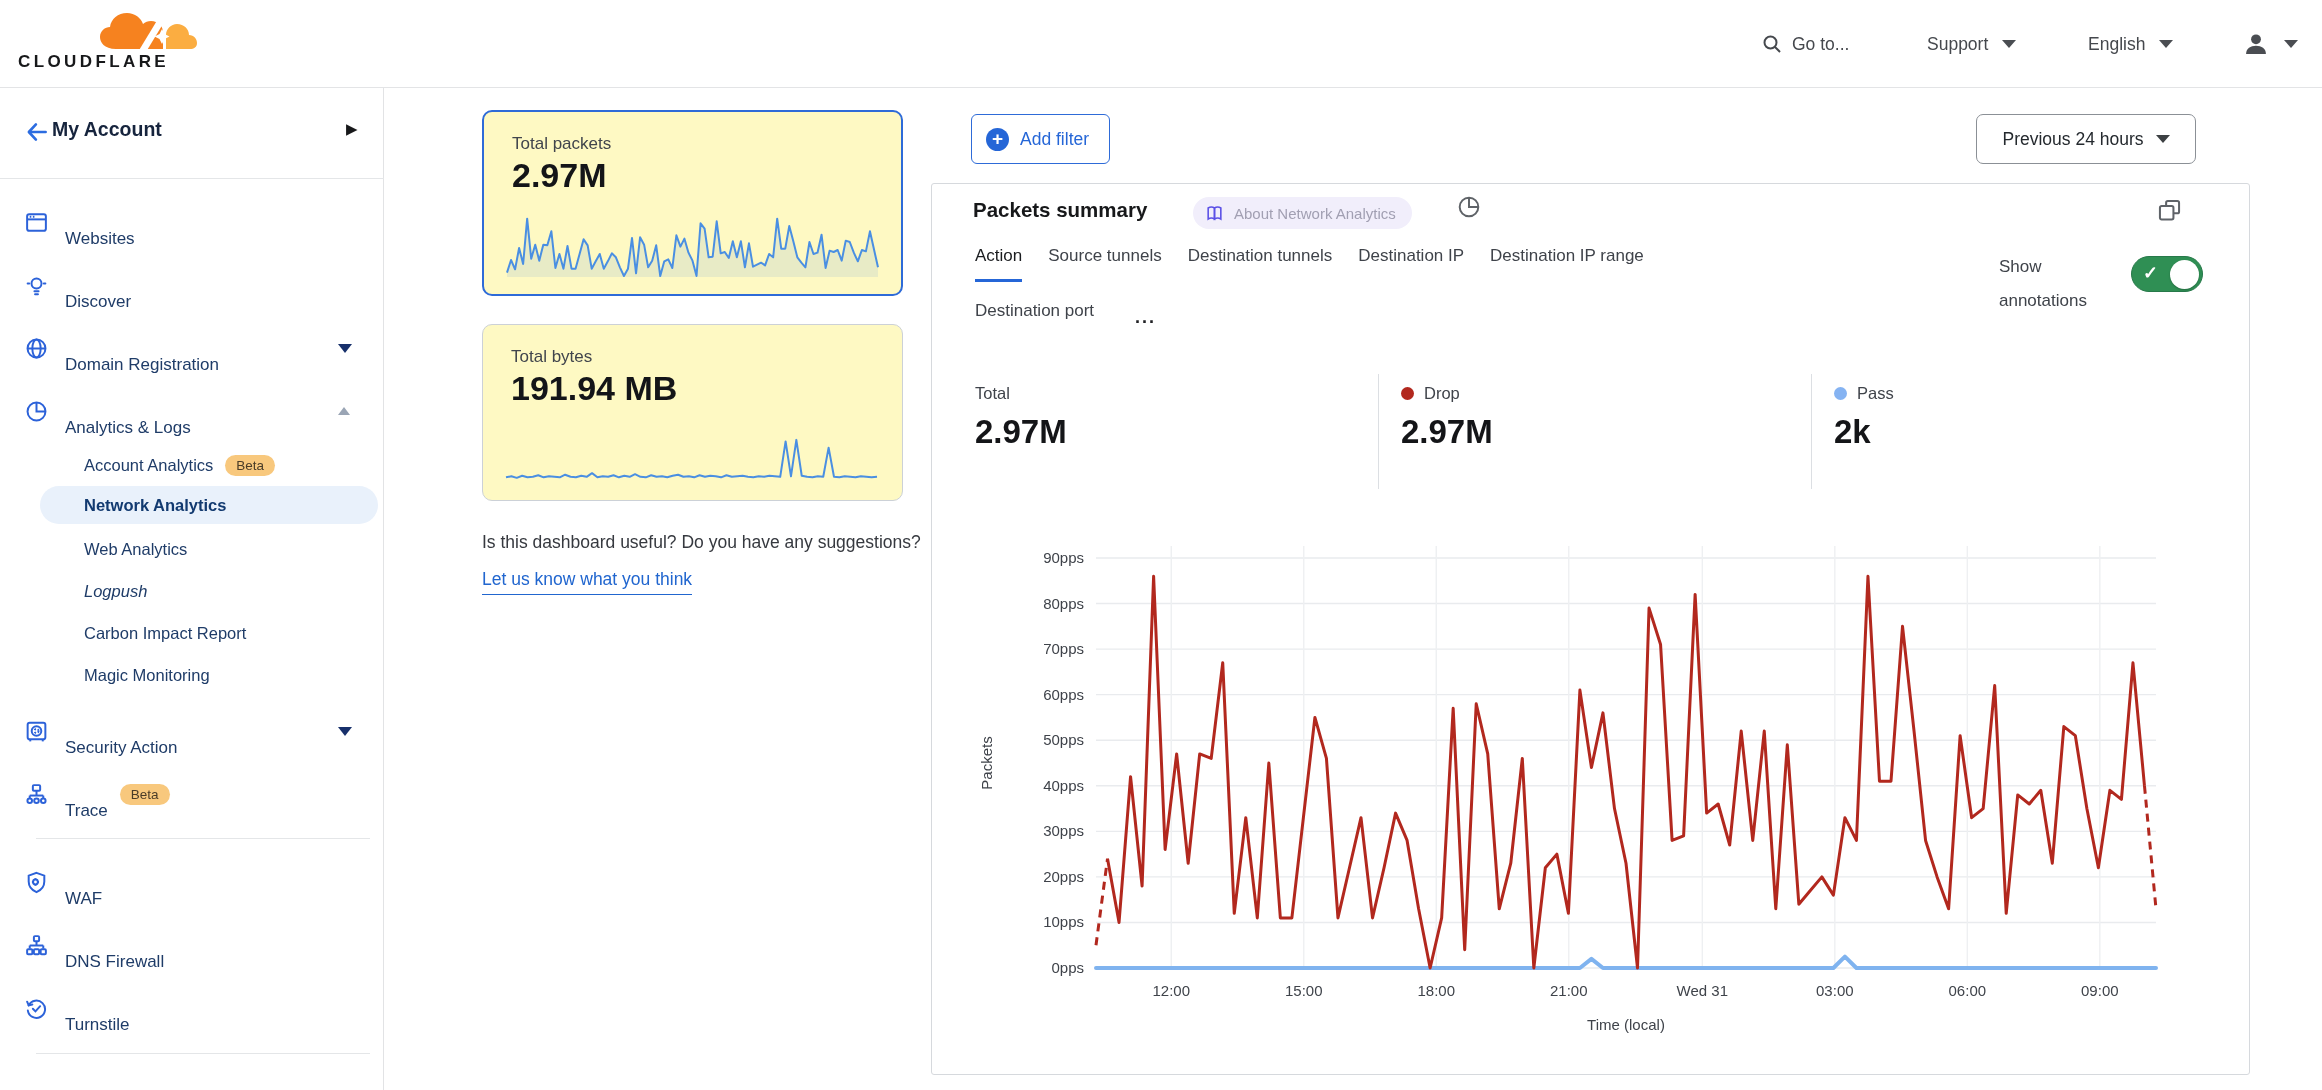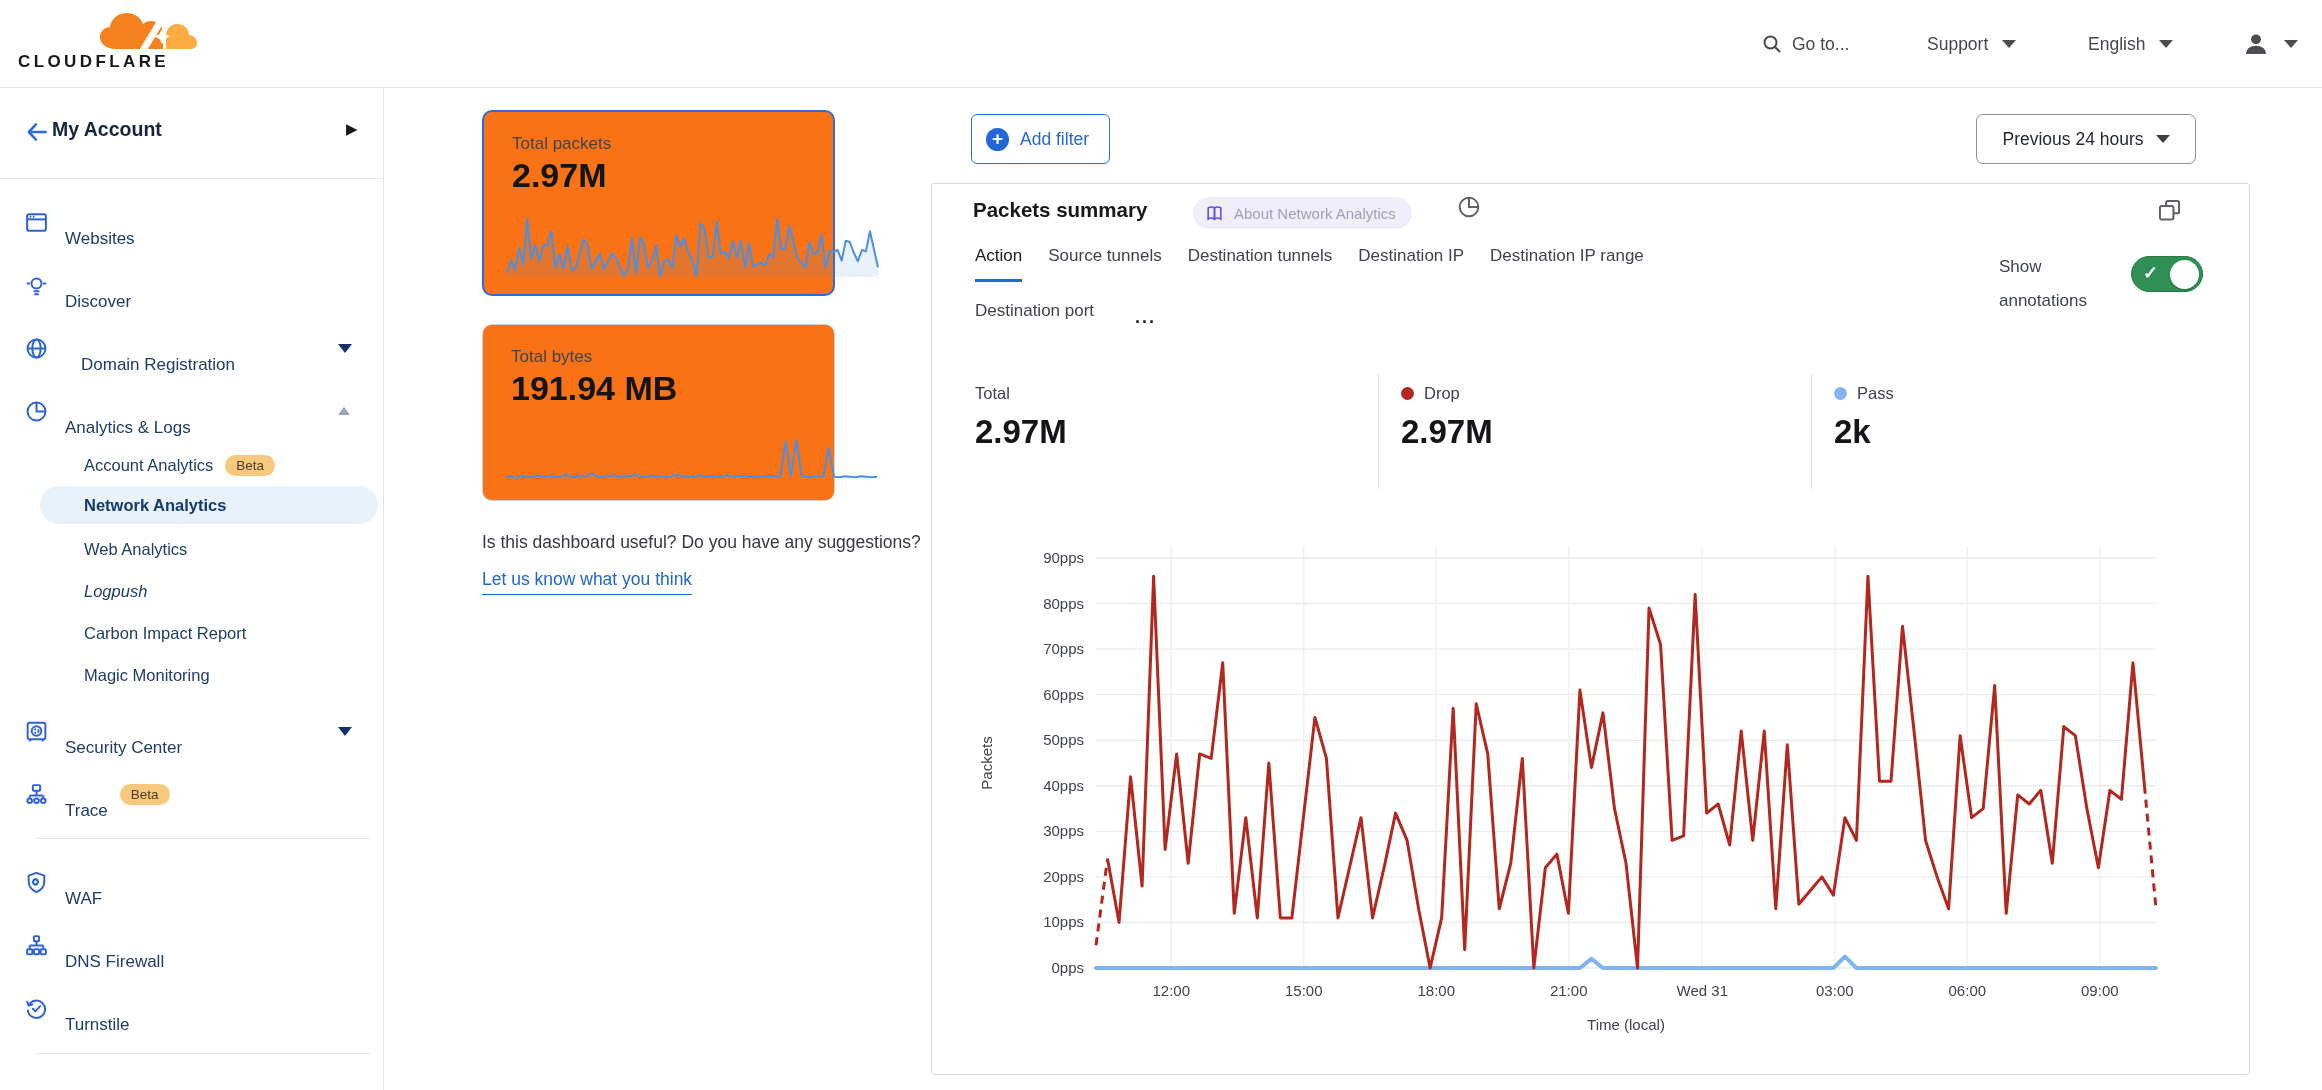--- a/index.html
+++ b/index.html
@@ -36,21 +36,21 @@
     border-right:6px solid transparent; border-bottom:8px solid #9aa5b5; }
   .sub-item { position:absolute; left:84px; width:290px; height:38px; display:flex; align-items:center;
     cursor:pointer; color:#1f3c68; font-size:16.5px; }
   .sub-pill { position:absolute; left:40px; width:338px; height:38px; background:#e9f1fb;
     border-radius:19px; }
   .sub-item.active { font-weight:bold; color:#123a70; }
   .beta-badge { display:inline-block; margin-left:12px; background:#f8c87d; color:#4a3c28;
     font-size:13.5px; padding:3px 11px; border-radius:11px; }
 
   
-  .mcard { position:absolute; left:482px; width:353px; background:#f97316; border:1px solid #ccd1d7;
+  .mcard { position:absolute; left:482px; width:421px; background:#fef9c3; border:1px solid #ccd1d7;
     border-radius:10px; cursor:pointer; }
   .mcard.selected { border:2px solid #2e6bd8; }
   .mcard .clabel { position:absolute; left:28px; top:22px; font-size:17px; color:#41454c; }
   .mcard .cvalue { position:absolute; left:28px; top:44px; font-size:34px; font-weight:bold; color:#141518; }
   .feedback { position:absolute; left:482px; top:527px; width:442px; font-size:17.5px;
     line-height:30px; color:#36393f; }
   .feedback-link { display:inline-block; margin-top:7px; color:#2166cf; border-bottom:1.5px solid #2166cf;
     cursor:pointer; }
 
   
@@ -163,21 +163,21 @@
       <svg class="icon" width="25" height="25" viewBox="0 0 24 24" fill="none" stroke="#2c62d9" stroke-width="1.9" stroke-linecap="round">
         <circle cx="12" cy="10" r="4.8"></circle>
           <line x1="10" y1="17.5" x2="14" y2="17.5"></line>
           <line x1="10.6" y1="20.5" x2="13.4" y2="20.5"></line>
           <line x1="3.5" y1="10" x2="5" y2="10"></line>
           <line x1="19" y1="10" x2="20.5" y2="10"></line>
       </svg>
       <span class="nlabel">Discover</span>
     </div>
 
-    <div class="nav-item" style="top:241px;gap:16px;">
+    <div class="nav-item" style="top:241px;">
       <svg class="icon" width="25" height="25" viewBox="0 0 24 24" fill="none" stroke="#2c62d9" stroke-width="1.9">
         <circle cx="12" cy="12" r="8.6"></circle>
           <ellipse cx="12" cy="12" rx="4" ry="8.6"></ellipse>
           <line x1="3.4" y1="12" x2="20.6" y2="12"></line>
       </svg>
       <span class="nlabel">Domain Registration</span>
       <span class="nav-caret-down"></span>
     </div>
 
     <div class="nav-item" style="top:304px;">
@@ -211,21 +211,21 @@
     </div>
 
     <div class="nav-item" style="top:624px;">
       <svg class="icon" width="25" height="25" viewBox="0 0 24 24" fill="none" stroke="#2c62d9" stroke-width="1.9">
         <rect x="3.5" y="3.5" width="17" height="16" rx="2"></rect>
           <circle cx="12" cy="11.5" r="4.6"></circle>
           <circle cx="12" cy="11.5" r="2" stroke-dasharray="1.6 1.6"></circle>
           <line x1="6" y1="19.5" x2="6" y2="21.5"></line>
           <line x1="18" y1="19.5" x2="18" y2="21.5"></line>
       </svg>
-      <span class="nlabel">Security Center</span>
+      <span class="nlabel">Security Action</span>
       <span class="nav-caret-down"></span>
     </div>
 
     <div class="nav-item" style="top:687px;">
       <svg class="icon" width="25" height="25" viewBox="0 0 24 24" fill="none" stroke="#2c62d9" stroke-width="1.9">
         <rect x="8.5" y="3" width="7" height="5.5" rx="1"></rect>
           <line x1="12" y1="8.5" x2="12" y2="13"></line>
           <line x1="5.5" y1="13" x2="18.5" y2="13"></line>
           <line x1="5.5" y1="13" x2="5.5" y2="15.5"></line>
           <line x1="18.5" y1="13" x2="18.5" y2="15.5"></line>

